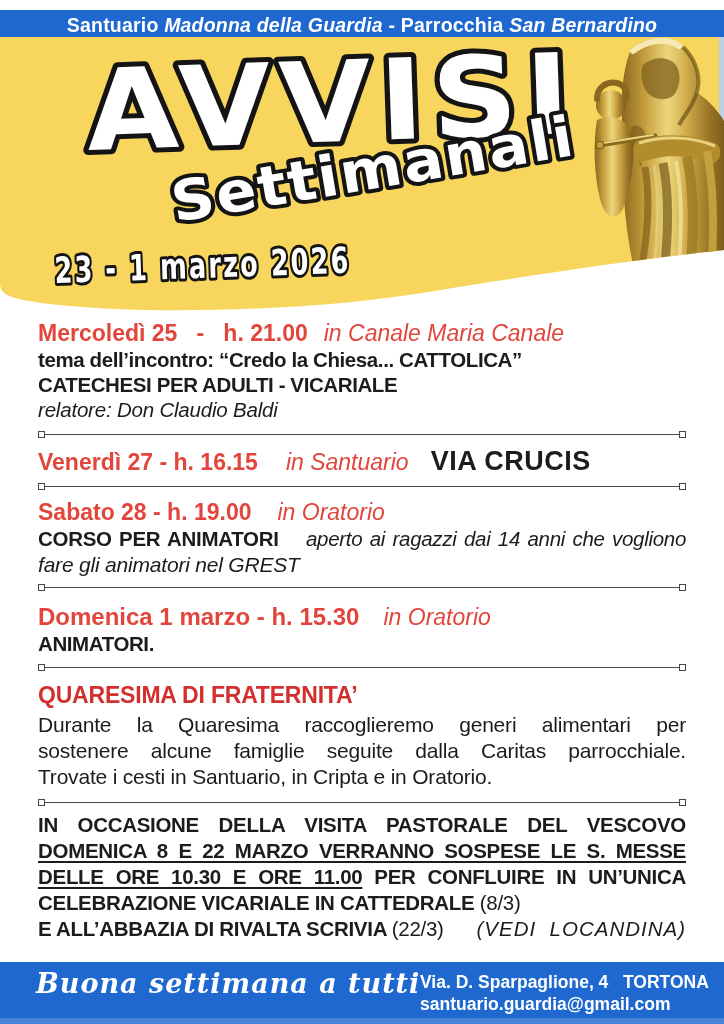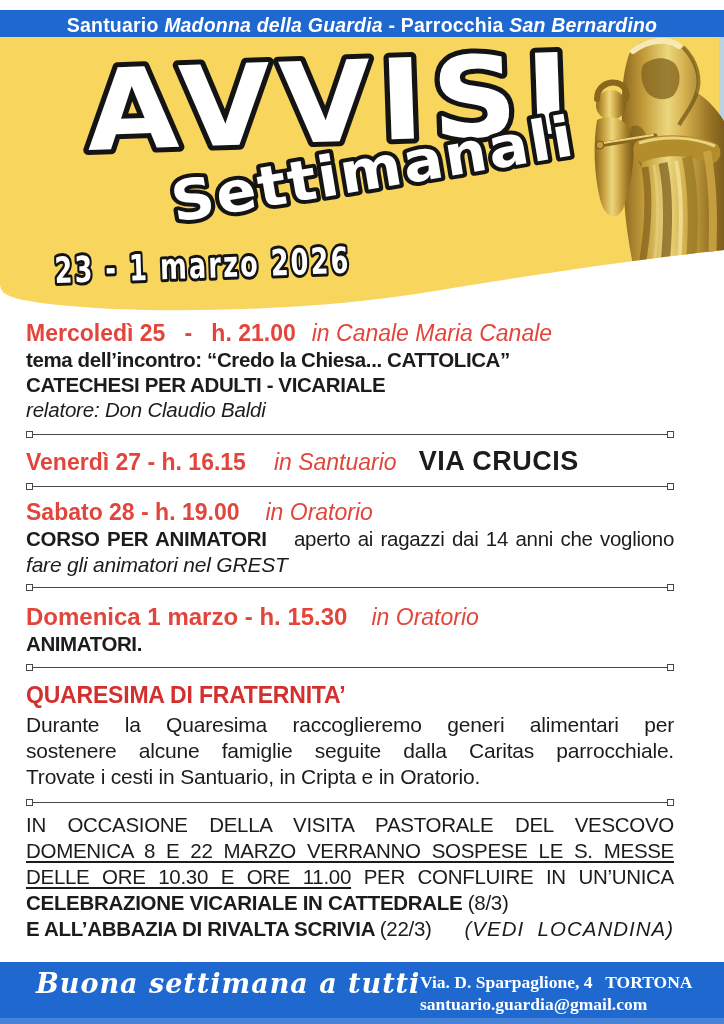--- a/index.html
+++ b/index.html
@@ -12,49 +12,49 @@
     font-size:19.5px;font-weight:bold;letter-spacing:.2px;}
   .top-banner .it{font-style:italic;}
 
   
   .header-svg{position:absolute;top:37px;left:0;width:724px;height:283px;display:block;}
   .bubble{fill:var(--bubble_fill,#ffffff);stroke:var(--bubble_outline,#141414);
     font-family:"DejaVu Sans",sans-serif;font-weight:bold;paint-order:stroke;
     stroke-linejoin:round;stroke-linecap:round;}
 
   
-  .content{position:absolute;top:319px;left:26px;width:648px;color:var(--text_black,#1c1c1c);}
+  .content{position:absolute;top:319px;left:38px;width:648px;color:var(--text_black,#1c1c1c);}
   .day-row{display:flex;align-items:baseline;white-space:nowrap;}
   .day{color:var(--day_red,#e2453b);font-weight:bold;font-size:23px;line-height:28px;}
   .loc{color:var(--day_red,#e2453b);font-style:italic;font-size:23px;margin-left:16px;}
   .evt{color:var(--text_black,#1c1c1c);font-weight:bold;font-size:27px;margin-left:22px;letter-spacing:.5px;}
   .bline{font-weight:bold;font-size:20.5px;line-height:25px;letter-spacing:-.4px;white-space:pre-wrap;overflow:visible;}
   .iline{font-style:italic;font-size:20.5px;line-height:25.5px;letter-spacing:-.2px;}
   .jline{display:block;text-align:justify;text-align-last:justify;font-size:20.5px;line-height:26px;letter-spacing:-.3px;}
   .jline .b{font-weight:bold;}
-  .jline .i{padding-left:20px;}
+  .jline .i{font-style:italic;padding-left:20px;}
   .u{text-decoration:underline;text-underline-offset:3px;text-decoration-thickness:2px;}
   .sec-title{color:var(--section_red,#d32f2e);font-weight:bold;font-size:23px;line-height:27px;letter-spacing:-.2px;}
   .visita{font-weight:bold;font-size:20.5px;}
-  .visita .jline{font-weight:normal;}
+  .visita .jline{font-weight:bold;}
   .v-last{display:flex;justify-content:space-between;align-items:baseline;font-size:20.5px;line-height:26px;font-weight:bold;letter-spacing:-.3px;}
   .paren{font-weight:normal;}
   .note{font-style:italic;font-weight:normal;letter-spacing:1px;white-space:pre-wrap;}.mt5{margin-top:5px;}.mt7{margin-top:7px;}.mt10{margin-top:10px;}.mt11{margin-top:11px;}
 
   
   .sep{display:flex;align-items:center;height:9px;margin-top:7px;margin-bottom:0;}
   .sep .sq{width:5px;height:5px;border:1.3px solid var(--sep_gray,#474747);background:#fff;flex:0 0 auto;}
   .sep .ln{flex:1 1 auto;height:0;border-top:1.6px solid var(--sep_gray,#474747);}
 
   
   .footer{position:absolute;left:0;top:962px;width:724px;height:62px;background:var(--footer_blue,#1e68d0);color:#fff;}
   .footer .edge{position:absolute;left:0;bottom:0;width:724px;height:6px;background:rgba(255,255,255,.18);}
   .greeting{position:absolute;left:36px;top:0;height:42px;display:flex;align-items:center;
     font-family:"DejaVu Serif",serif;font-style:italic;font-weight:bold;font-size:27px;letter-spacing:1px;}
-  .addr{position:absolute;left:420px;top:9px;font-weight:bold;font-size:17.5px;line-height:22px;font-family:Liberation Serif, serif;}
+  .addr{position:absolute;left:420px;top:9px;font-weight:bold;font-size:17.5px;line-height:22px;}
 </style>
 </head>
 <body>
 
 <header class="top-banner">
   <span><span class="pre">Santuario </span><span class="it">Madonna della Guardia</span><span class="pre"> - Parrocchia </span><span class="it">San Bernardino</span></span>
 </header>
 
 <svg class="header-svg" viewBox="0 0 724 283" aria-hidden="true">
   <defs>

